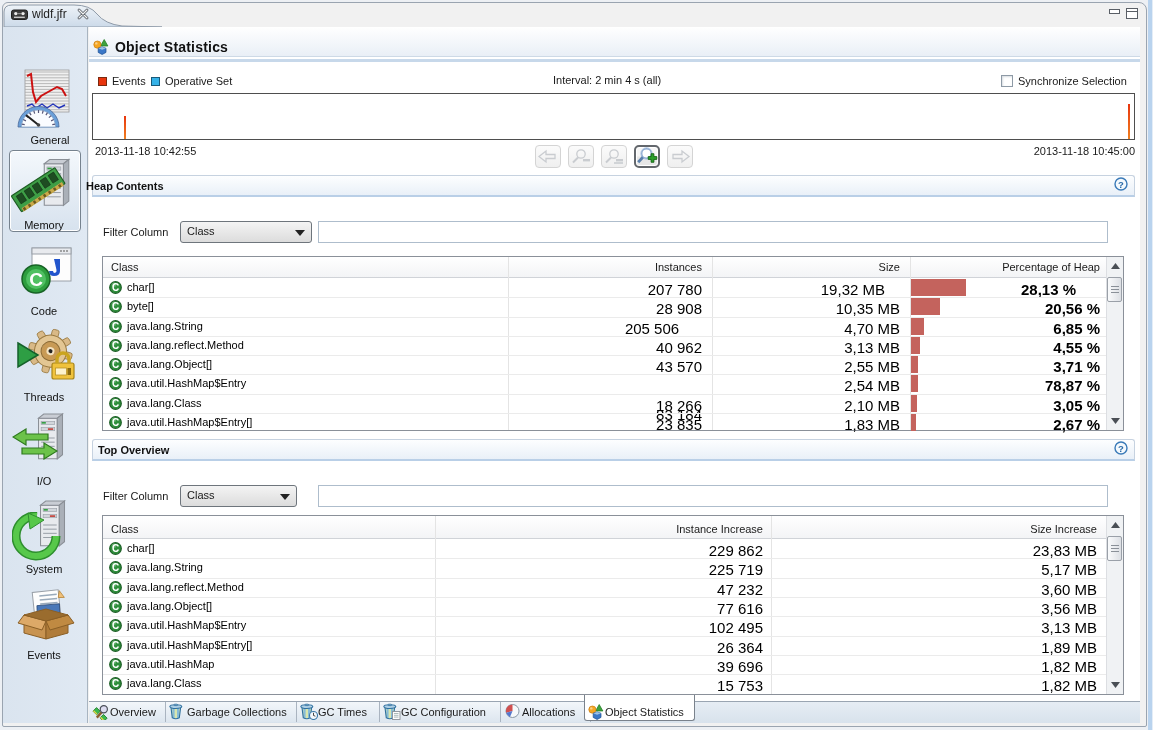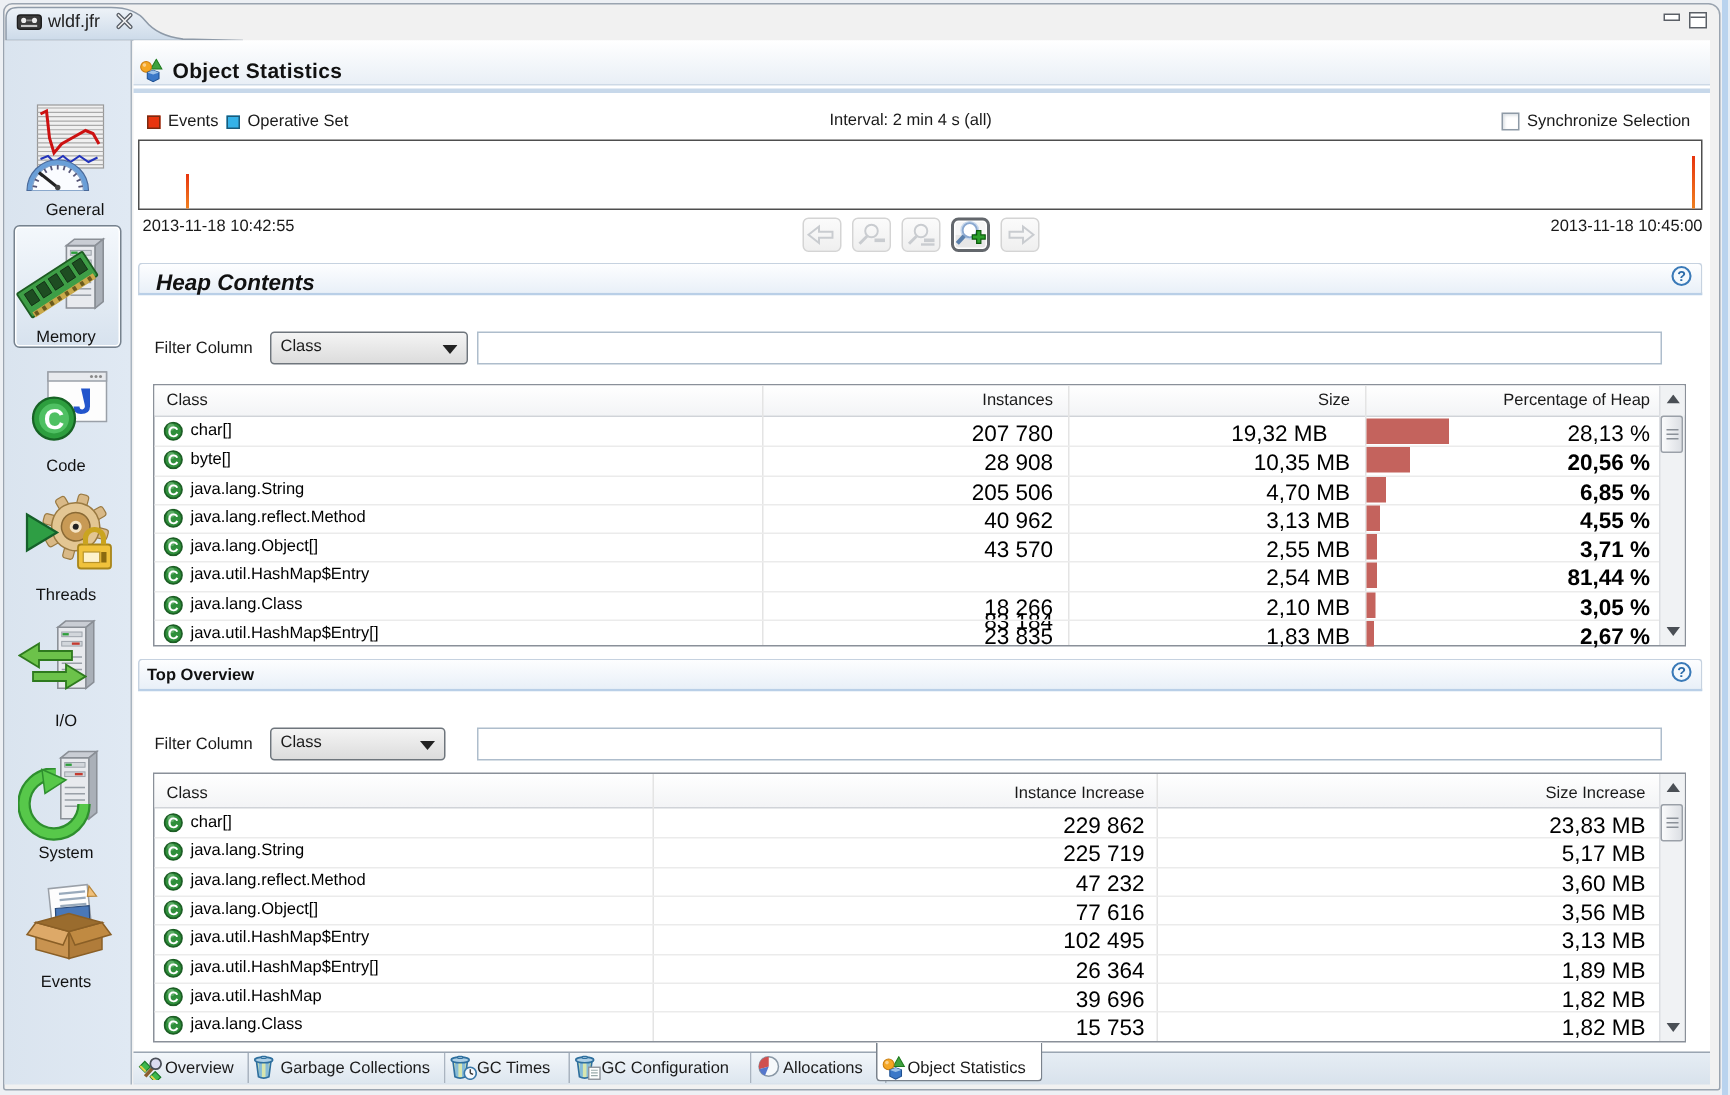--- a/index.html
+++ b/index.html
@@ -244,21 +244,21 @@
 <svg class="abs" style="left:634px;top:147px" width="26" height="19" viewBox="0 0 26 19">
 <circle cx="12.5" cy="6.5" r="5" fill="#ffffff" stroke="#8aa8d0" stroke-width="1.8"></circle>
 <circle cx="12.5" cy="6.5" r="5.8" fill="none" stroke="#c8d8ec" stroke-width="0.9"></circle>
 <line x1="8.8" y1="10.2" x2="4.2" y2="15.3" stroke="#5b80ac" stroke-width="2.8"></line>
 <path d="M14.2 9.6 h2.9 v-2.9 h2.8 v2.9 h2.9 v2.8 h-2.9 v2.9 h-2.8 v-2.9 h-2.9 Z" fill="#2ca02c" stroke="#0a5a0a" stroke-width="0.8"></path>
 </svg>
 <svg class="abs" style="left:667px;top:148px" width="26" height="17" viewBox="0 0 26 17">
     <path d="M15 3 L15 6.5 L6 6.5 L6 10.5 L15 10.5 L15 14 L22 8.5 Z" fill="none" stroke="#c9ccd0" stroke-width="1.3"></path>
   </svg>
 <div class="abs" style="left:92px;top:175px;width:1043px;height:22px;background:linear-gradient(180deg,#fdfeff,#e9f0f8);border:1px solid #c6d2e0;border-bottom:2px solid #b9cfe7;border-radius:3px 3px 0 0;"></div>
-<div class="abs" style="left:104px;top:180px;font-size:15px;font-weight:bold;color:#111;font-style:italic;">Heap Contents</div>
+<div class="abs" style="left:86px;top:180px;font-size:11px;font-weight:bold;color:#111;">Heap Contents</div>
 <svg class="abs" style="left:1114px;top:177px;" width="14" height="14" viewBox="0 0 14 14">
     <circle cx="7" cy="7" r="6" fill="#f4f9fd" stroke="#3a7ab8" stroke-width="1.4"></circle>
     <text x="7" y="10.5" font-family="Liberation Sans" font-size="9.5" font-weight="bold" fill="#2a6aa8" text-anchor="middle">?</text>
   </svg>
 <div class="abs t11" style="left:103px;top:226px;">Filter Column</div>
 <div class="abs" style="left:180px;top:221px;width:132px;height:22px;background:linear-gradient(180deg,#f4f4f4,#dcdcdc);border:1px solid #6e757c;border-radius:3px;"></div>
 <div class="abs t11" style="left:187px;top:225px;">Class</div>
 <svg class="abs" style="left:295px;top:230px;" width="10" height="6" viewBox="0 0 10 6">
     <polygon points="0,0 10,0 5,6" fill="#222"></polygon>
   </svg>
@@ -277,21 +277,21 @@
 <div class="abs" style="left:103px;top:278.0px;width:1003px;height:19.2px;">
 <svg style="position:absolute;left:6px;top:3px;" width="13" height="13" viewBox="0 0 13 13">
       <circle cx="6.5" cy="6.5" r="5.8" fill="#2f8f3b" stroke="#1c5e25" stroke-width="1.2"></circle>
       <circle cx="5" cy="3.8" r="2.4" fill="#6fb878" opacity="0.7"></circle>
       <text x="6.5" y="10.2" font-family="Liberation Sans" font-size="10" font-weight="bold" fill="#fff" text-anchor="middle">C</text>
     </svg>
 <div class="cls" style="left:24px;top:3px;">char[]</div>
 <div class="num" style="left:499px;top:3px;width:100px;">207 780</div>
 <div class="num" style="left:682px;top:3px;width:100px;">19,32 MB</div>
 <div style="position:absolute;left:808px;top:1px;width:54.9px;height:17.2px;background:#c4635d;"></div>
-<div class="num" style="left:897px;top:3px;width:100px;font-weight:normal;">28,13 %</div>
+<div class="num" style="left:873px;top:3px;width:100px;font-weight:bold;">28,13 %</div>
 </div>
 <div class="rowline" style="left:103px;top:297.2px;width:1003px;"></div>
 <div class="abs" style="left:103px;top:297.2px;width:1003px;height:19.2px;">
 <svg style="position:absolute;left:6px;top:3px;" width="13" height="13" viewBox="0 0 13 13">
       <circle cx="6.5" cy="6.5" r="5.8" fill="#2f8f3b" stroke="#1c5e25" stroke-width="1.2"></circle>
       <circle cx="5" cy="3.8" r="2.4" fill="#6fb878" opacity="0.7"></circle>
       <text x="6.5" y="10.2" font-family="Liberation Sans" font-size="10" font-weight="bold" fill="#fff" text-anchor="middle">C</text>
     </svg>
 <div class="cls" style="left:24px;top:3px;">byte[]</div>
 <div class="num" style="left:499px;top:3px;width:100px;">28 908</div>
@@ -300,21 +300,21 @@
 <div class="num" style="left:897px;top:3px;width:100px;font-weight:bold;">20,56 %</div>
 </div>
 <div class="rowline" style="left:103px;top:316.5px;width:1003px;"></div>
 <div class="abs" style="left:103px;top:316.5px;width:1003px;height:19.2px;">
 <svg style="position:absolute;left:6px;top:3px;" width="13" height="13" viewBox="0 0 13 13">
       <circle cx="6.5" cy="6.5" r="5.8" fill="#2f8f3b" stroke="#1c5e25" stroke-width="1.2"></circle>
       <circle cx="5" cy="3.8" r="2.4" fill="#6fb878" opacity="0.7"></circle>
       <text x="6.5" y="10.2" font-family="Liberation Sans" font-size="10" font-weight="bold" fill="#fff" text-anchor="middle">C</text>
     </svg>
 <div class="cls" style="left:24px;top:3px;">java.lang.String</div>
-<div class="num" style="left:499px;top:3px;width:100px;">205 506</div>
+<div class="num" style="left:499px;top:3px;width:100px;text-align:center;">205 506</div>
 <div class="num" style="left:697px;top:3px;width:100px;">4,70 MB</div>
 <div style="position:absolute;left:808px;top:1px;width:13.4px;height:17.2px;background:#c4635d;"></div>
 <div class="num" style="left:897px;top:3px;width:100px;font-weight:bold;">6,85 %</div>
 </div>
 <div class="rowline" style="left:103px;top:335.8px;width:1003px;"></div>
 <div class="abs" style="left:103px;top:335.8px;width:1003px;height:19.2px;">
 <svg style="position:absolute;left:6px;top:3px;" width="13" height="13" viewBox="0 0 13 13">
       <circle cx="6.5" cy="6.5" r="5.8" fill="#2f8f3b" stroke="#1c5e25" stroke-width="1.2"></circle>
       <circle cx="5" cy="3.8" r="2.4" fill="#6fb878" opacity="0.7"></circle>
       <text x="6.5" y="10.2" font-family="Liberation Sans" font-size="10" font-weight="bold" fill="#fff" text-anchor="middle">C</text>
@@ -342,21 +342,21 @@
 <div class="abs" style="left:103px;top:374.2px;width:1003px;height:19.2px;">
 <svg style="position:absolute;left:6px;top:3px;" width="13" height="13" viewBox="0 0 13 13">
       <circle cx="6.5" cy="6.5" r="5.8" fill="#2f8f3b" stroke="#1c5e25" stroke-width="1.2"></circle>
       <circle cx="5" cy="3.8" r="2.4" fill="#6fb878" opacity="0.7"></circle>
       <text x="6.5" y="10.2" font-family="Liberation Sans" font-size="10" font-weight="bold" fill="#fff" text-anchor="middle">C</text>
     </svg>
 <div class="cls" style="left:24px;top:3px;">java.util.HashMap$Entry</div>
 <div class="num" style="left:499px;top:3px;width:100px;margin-top:29px;">83 184</div>
 <div class="num" style="left:697px;top:3px;width:100px;">2,54 MB</div>
 <div style="position:absolute;left:808px;top:1px;width:7.2px;height:17.2px;background:#c4635d;"></div>
-<div class="num" style="left:897px;top:3px;width:100px;font-weight:bold;">81,44 %</div>
+<div class="num" style="left:897px;top:3px;width:100px;font-weight:bold;">78,87 %</div>
 </div>
 <div class="rowline" style="left:103px;top:393.5px;width:1003px;"></div>
 <div class="abs" style="left:103px;top:393.5px;width:1003px;height:19.2px;">
 <svg style="position:absolute;left:6px;top:3px;" width="13" height="13" viewBox="0 0 13 13">
       <circle cx="6.5" cy="6.5" r="5.8" fill="#2f8f3b" stroke="#1c5e25" stroke-width="1.2"></circle>
       <circle cx="5" cy="3.8" r="2.4" fill="#6fb878" opacity="0.7"></circle>
       <text x="6.5" y="10.2" font-family="Liberation Sans" font-size="10" font-weight="bold" fill="#fff" text-anchor="middle">C</text>
     </svg>
 <div class="cls" style="left:24px;top:3px;">java.lang.Class</div>
 <div class="num" style="left:499px;top:3px;width:100px;">18 266</div>

